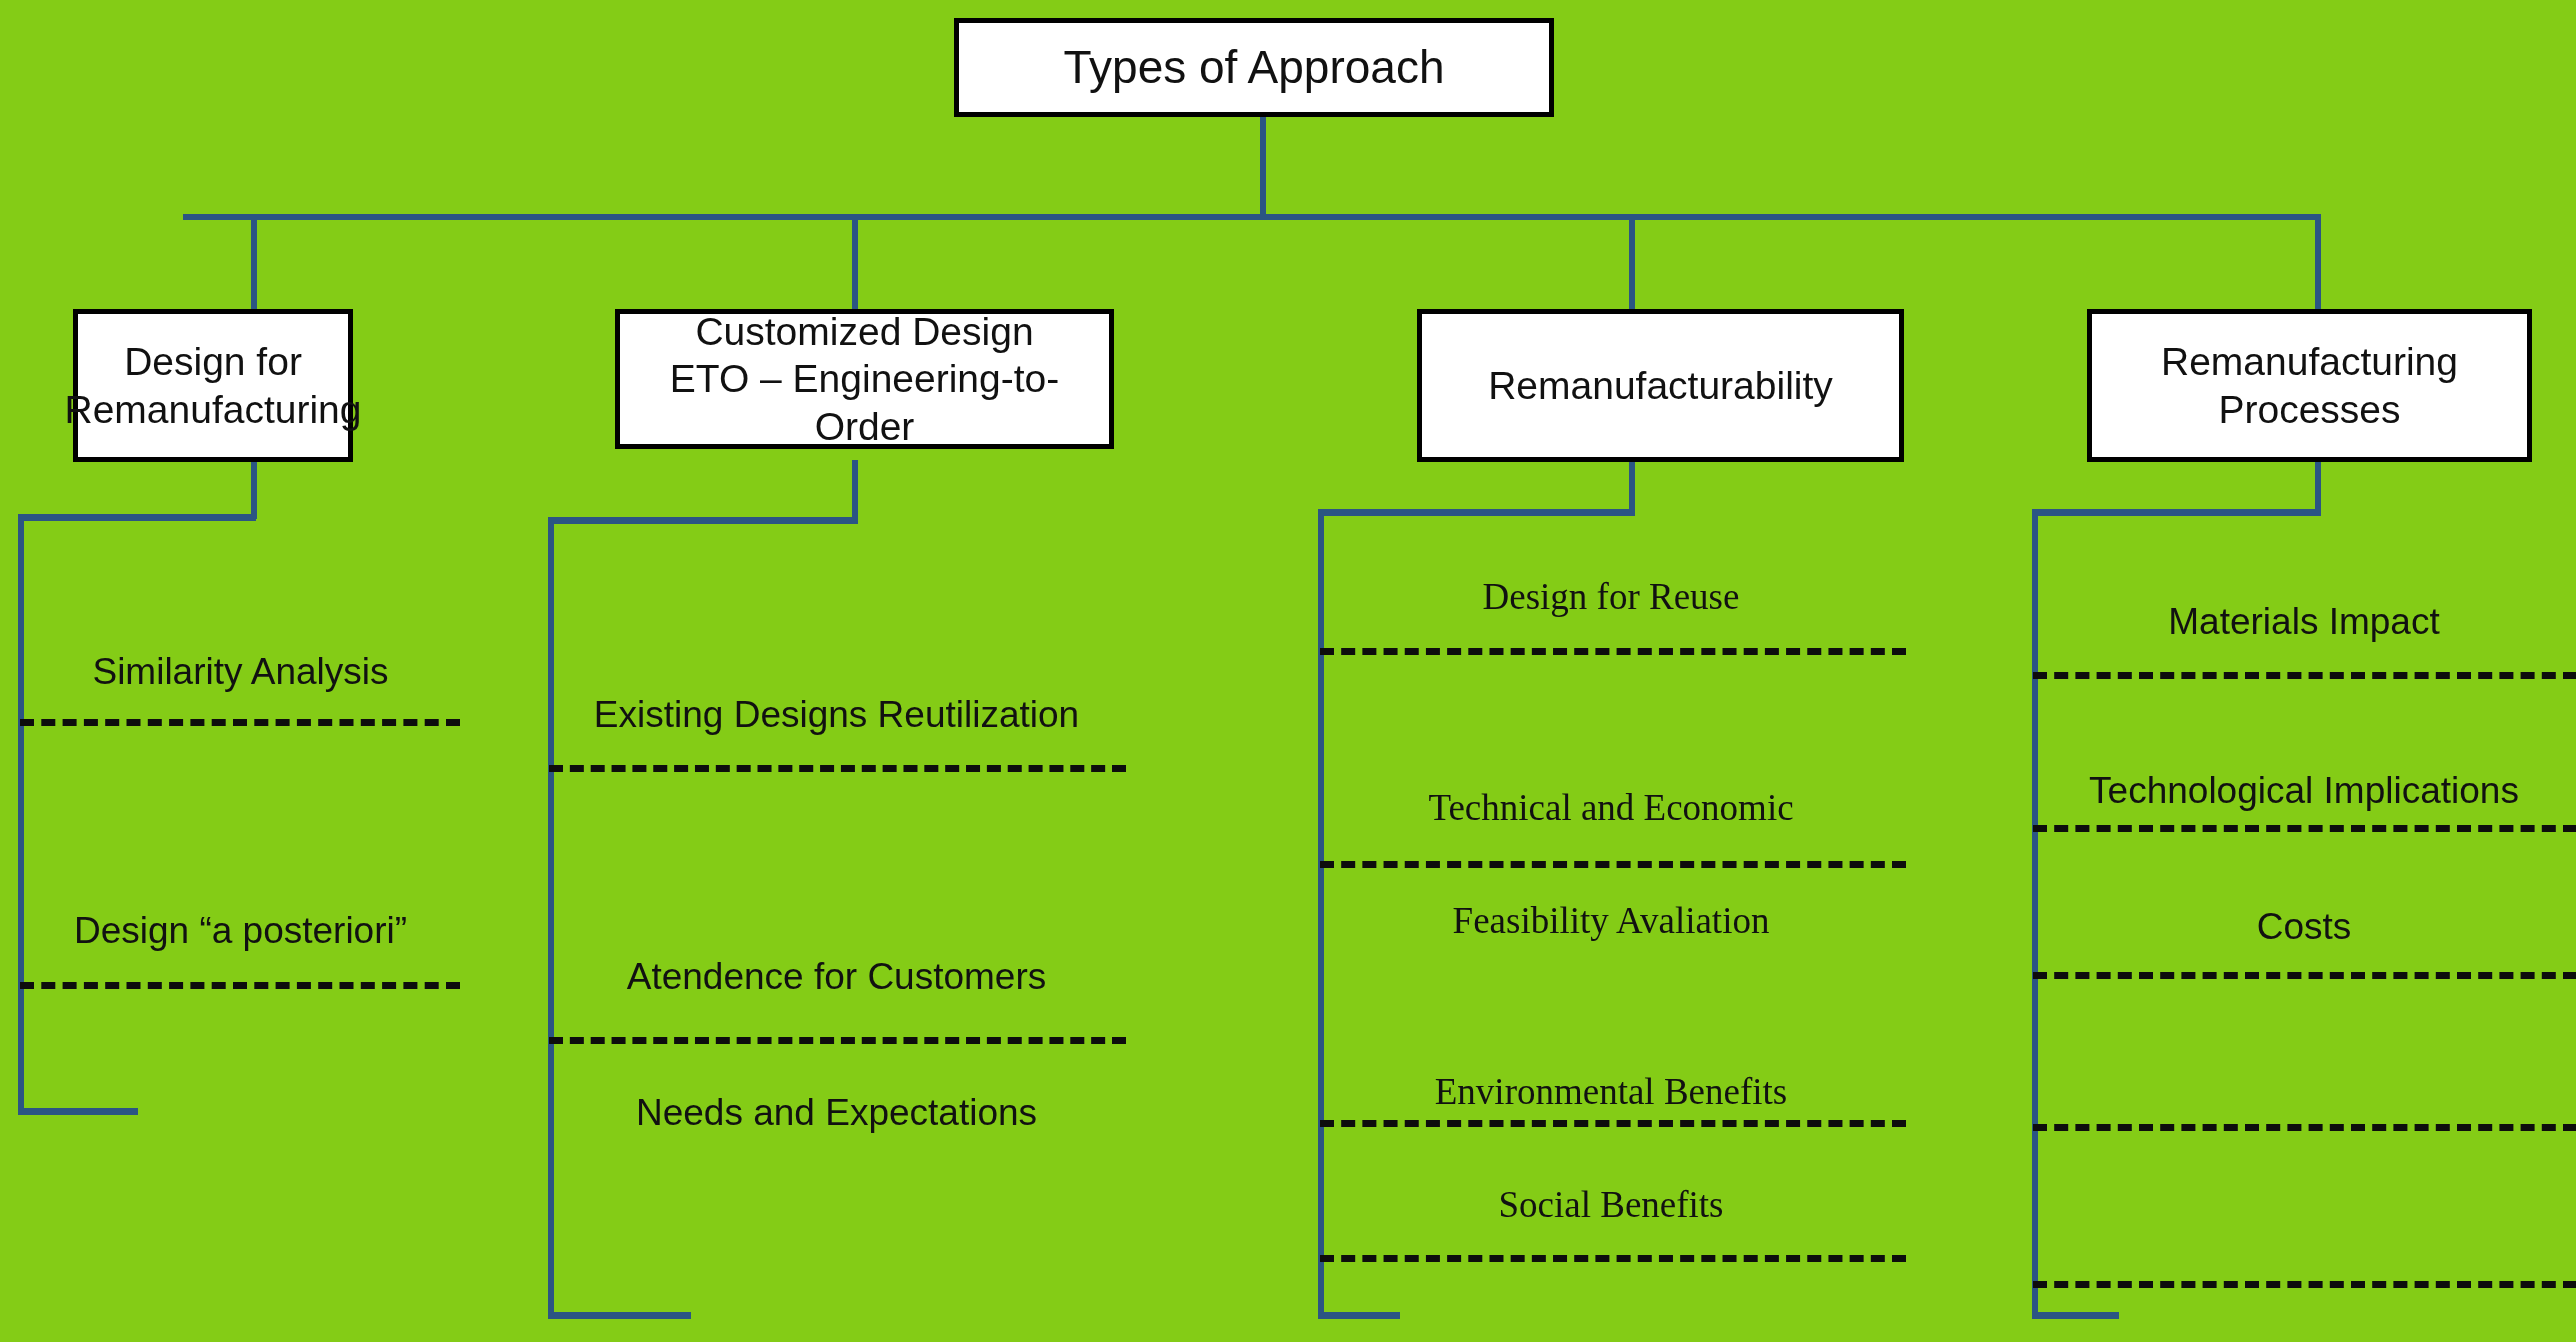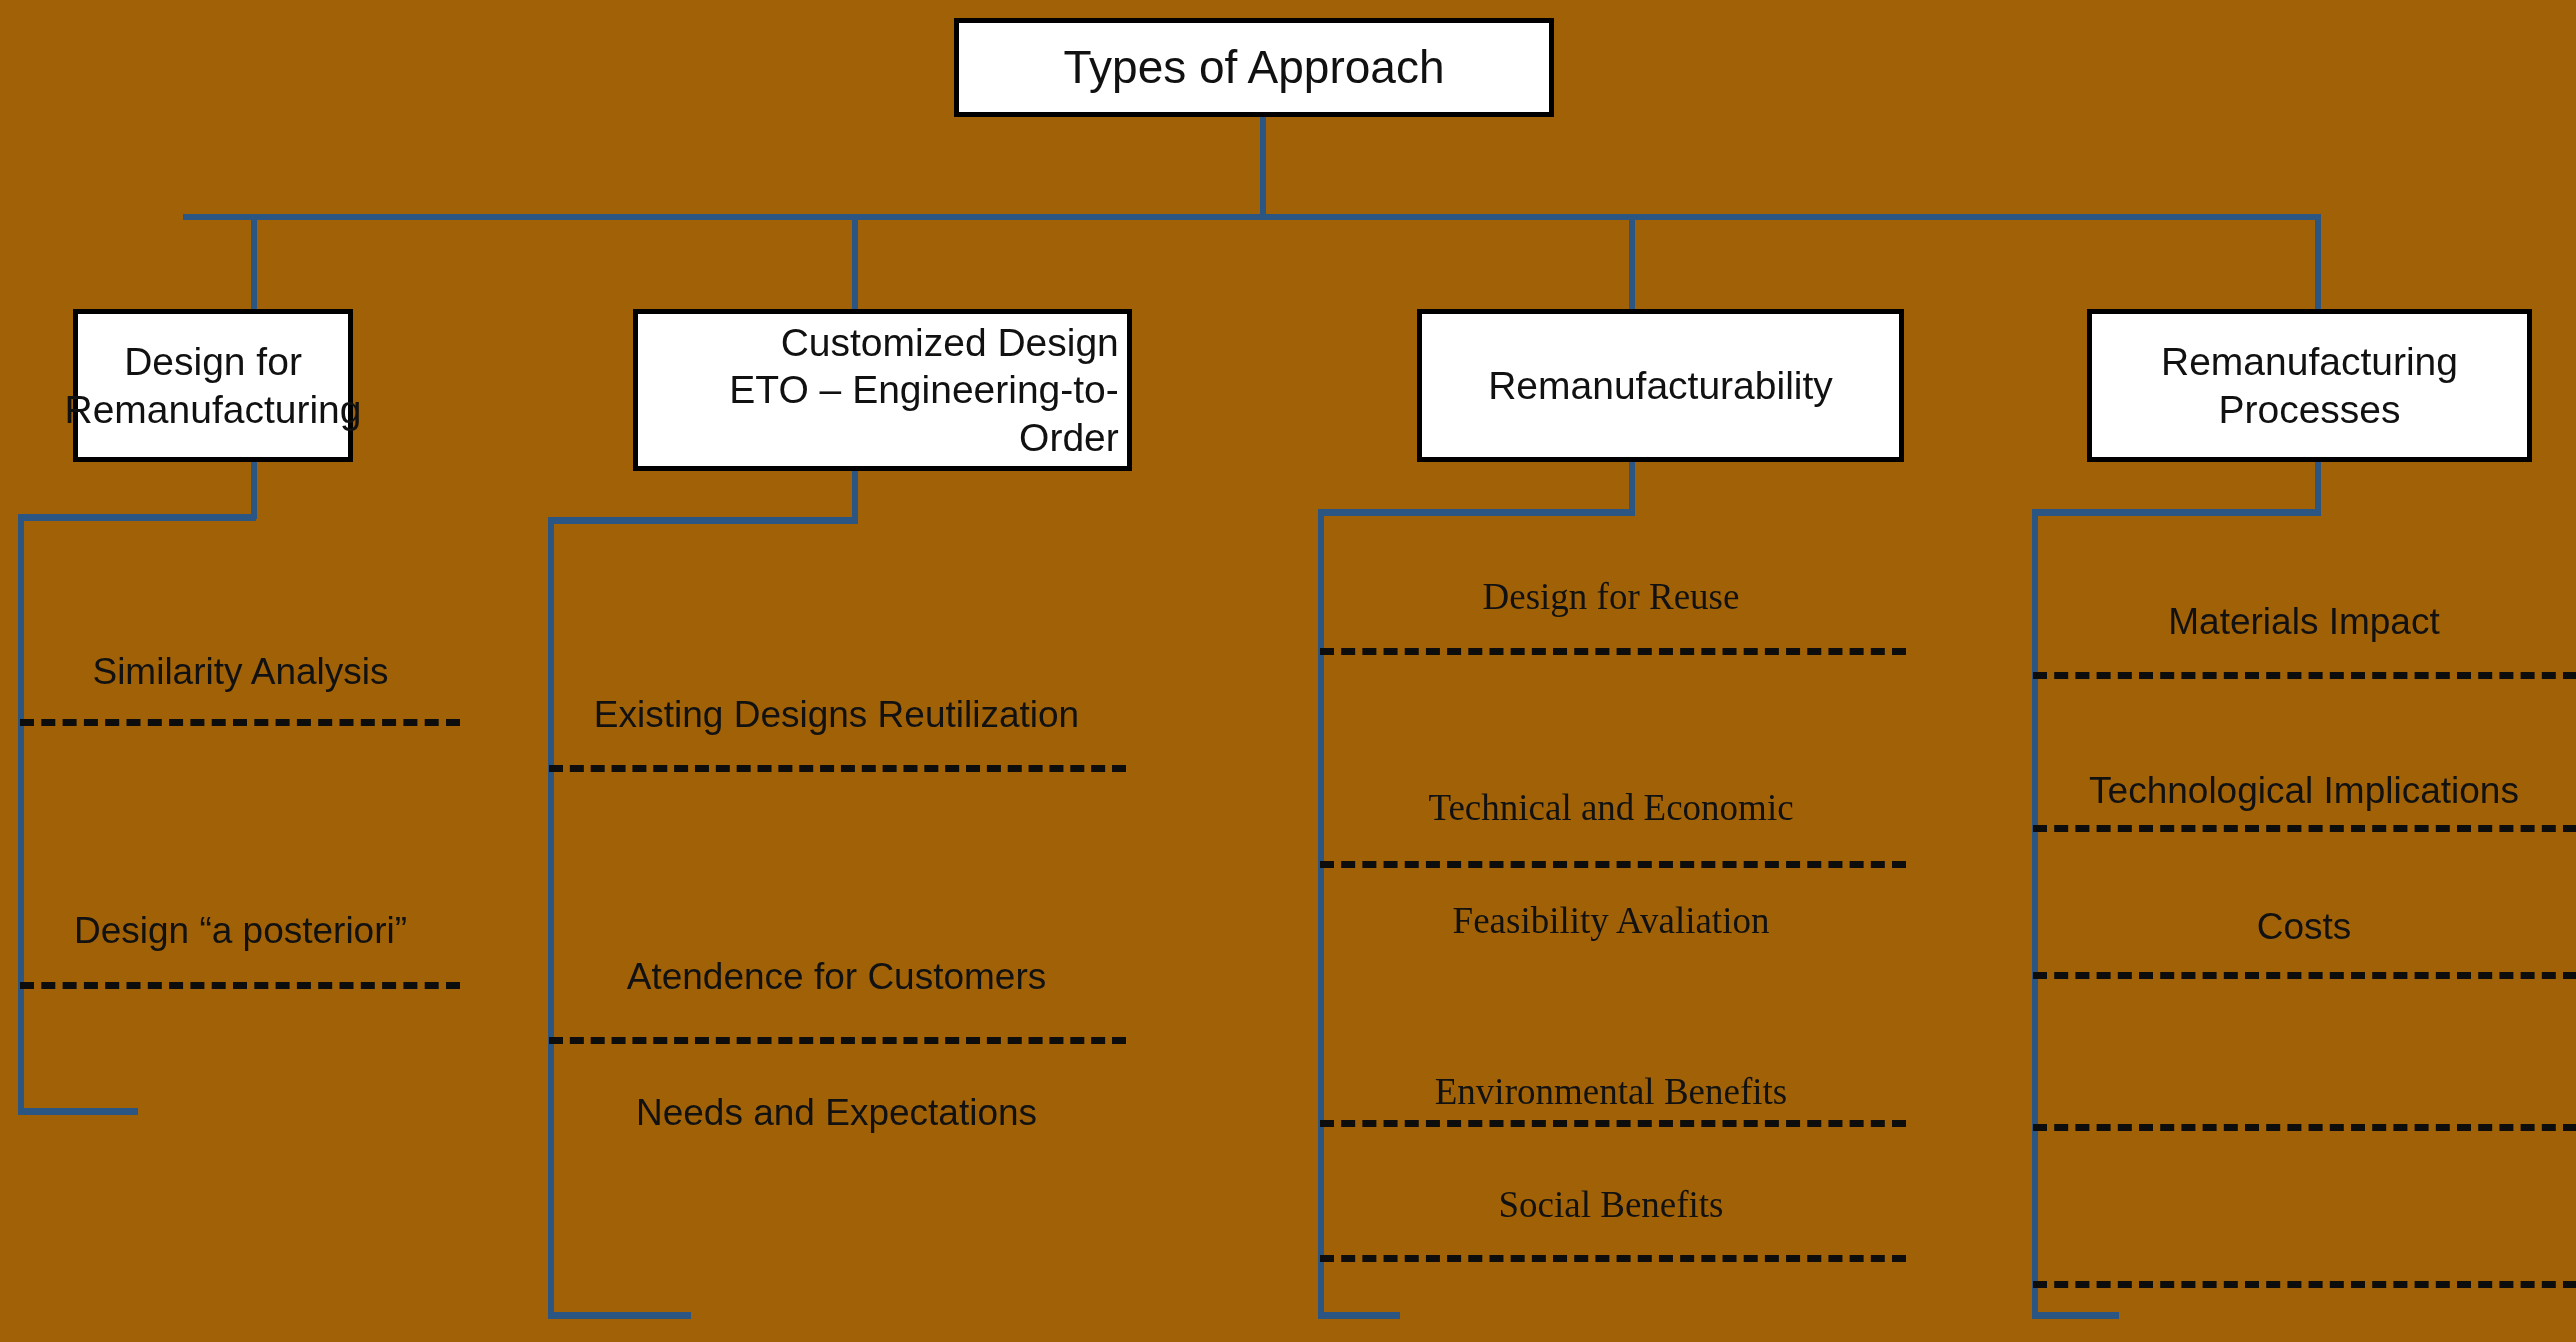--- a/index.html
+++ b/index.html
@@ -7,21 +7,21 @@
     padding: 0;
     background: #ffffff;
   }
   body {
     font-family: "Liberation Sans", sans-serif;
   }
   #canvas {
     position: relative;
     width: 2576px;
     height: 1343px;
-    background: #a16207;
+    background: #84cc16;
     overflow: hidden;
   }
   
   .node-box {
     position: absolute;
     box-sizing: border-box;
     border: 5.8px solid #000000;
     background: #ffffff;
     display: flex;
     align-items: center;
@@ -44,26 +44,25 @@
     font-size: 46px;
   }
   #box-1 {
     left: 73px;
     top: 309px;
     width: 280px;
     height: 153px;
     font-size: 39px;
   }
   #box-2 {
-    left: 633px;
+    left: 615px;
     top: 309px;
     width: 499px;
-    height: 162px;
-    font-size: 39px;
-    text-align: right;
+    height: 140px;
+    font-size: 39px;
   }
   #box-3 {
     left: 1417px;
     top: 309px;
     width: 487px;
     height: 153px;
     font-size: 39px;
   }
   #box-4 {
     left: 2087px;

